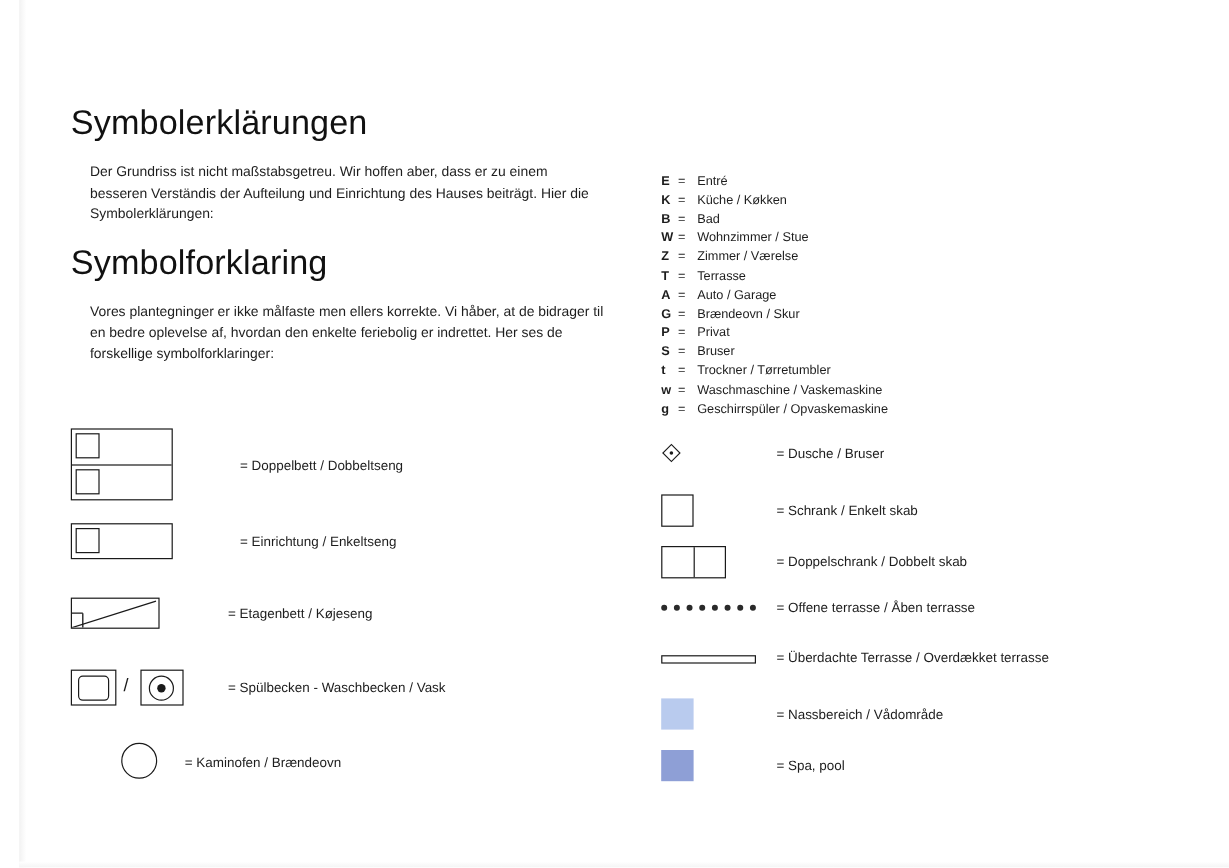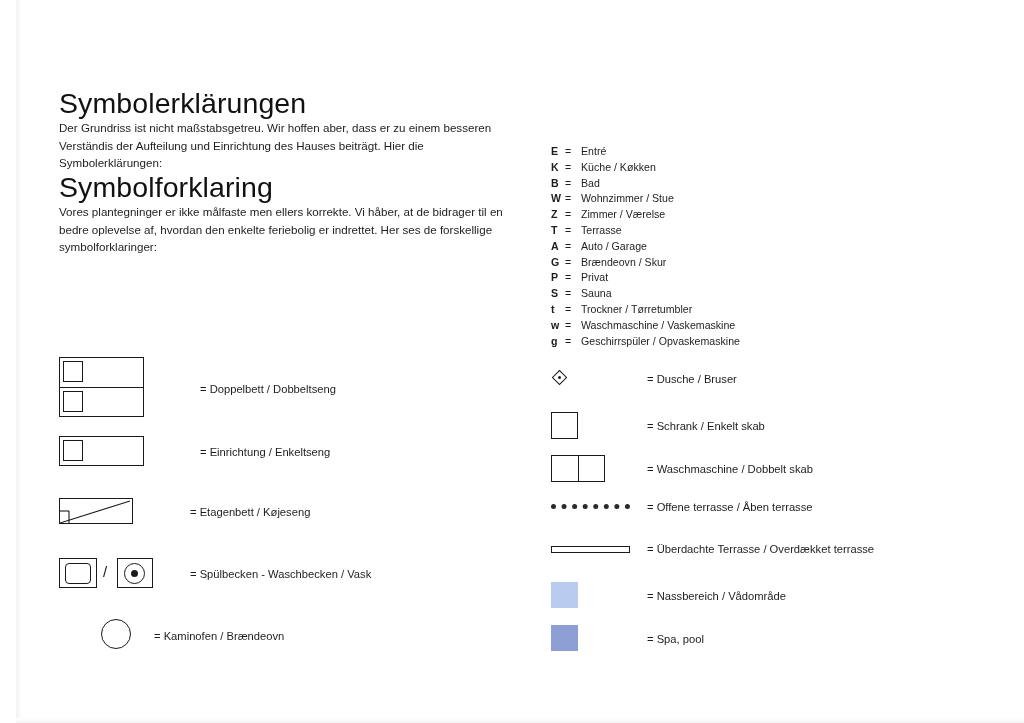--- a/index.html
+++ b/index.html
@@ -35,21 +35,21 @@
     letter-spacing: 0.1px;
     margin: 0;
     color: #111;
     line-height: 1.1;
   }
   .title-de { margin-bottom: 16px; }
   .intro {
     font-size: 11.6px;
     line-height: 17.5px;
     color: #1d1d1d;
-    margin: 0;
+    margin: 16px;
     max-width: 440px;
   }
   .title-da {
     margin-top: 30px;
     margin-bottom: 16px;
   }
   .intro-da { max-width: 448px; }
 
   
   .sym-list {
@@ -409,21 +409,21 @@
       <span class="abbr-val">Brændeovn / Skur</span>
     </div>
     <div class="abbr-row">
       <span class="abbr-key">P</span>
       <span class="abbr-eq">=</span>
       <span class="abbr-val">Privat</span>
     </div>
     <div class="abbr-row">
       <span class="abbr-key">S</span>
       <span class="abbr-eq">=</span>
-      <span class="abbr-val">Sauna</span>
+      <span class="abbr-val">Bruser</span>
     </div>
     <div class="abbr-row">
       <span class="abbr-key">t</span>
       <span class="abbr-eq">=</span>
       <span class="abbr-val">Trockner / Tørretumbler</span>
     </div>
     <div class="abbr-row">
       <span class="abbr-key">w</span>
       <span class="abbr-eq">=</span>
       <span class="abbr-val">Waschmaschine / Vaskemaskine</span>
@@ -447,21 +447,21 @@
 
     <div class="legend-row" style="top:42px;">
       <div class="cabinet"></div>
       <div class="legend-label" style="top:8px;">= Schrank / Enkelt skab</div>
     </div>
 
     <div class="legend-row" style="top:85px;">
       <div class="cabinet2">
         <div class="div"></div>
       </div>
-      <div class="legend-label" style="top:8px;">= Waschmaschine / Dobbelt skab</div>
+      <div class="legend-label" style="top:8px;">= Doppelschrank / Dobbelt skab</div>
     </div>
 
     <div class="legend-row" style="top:134px;">
       <div class="dotted-terrace"></div>
       <div class="legend-label" style="top:-3px;">= Offene terrasse / Åben terrasse</div>
     </div>
 
     <div class="legend-row" style="top:176px;">
       <div class="covered-terrace"></div>
       <div class="legend-label" style="top:-3px;">= Überdachte Terrasse / Overdækket terrasse</div>

